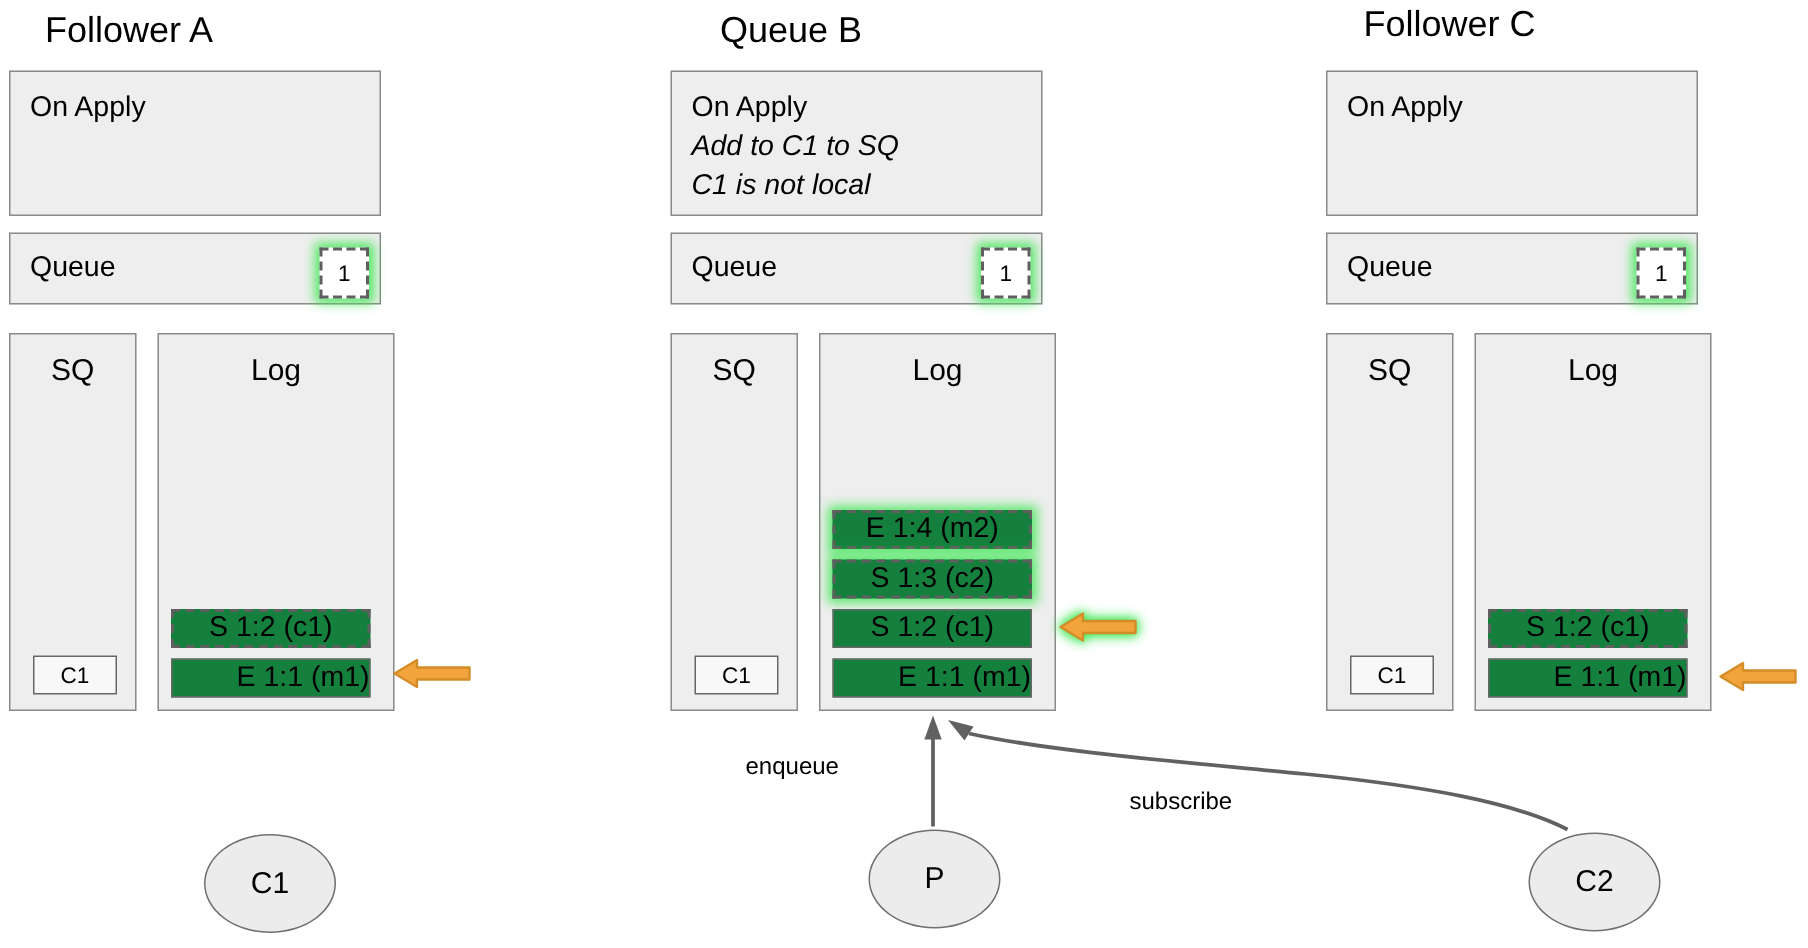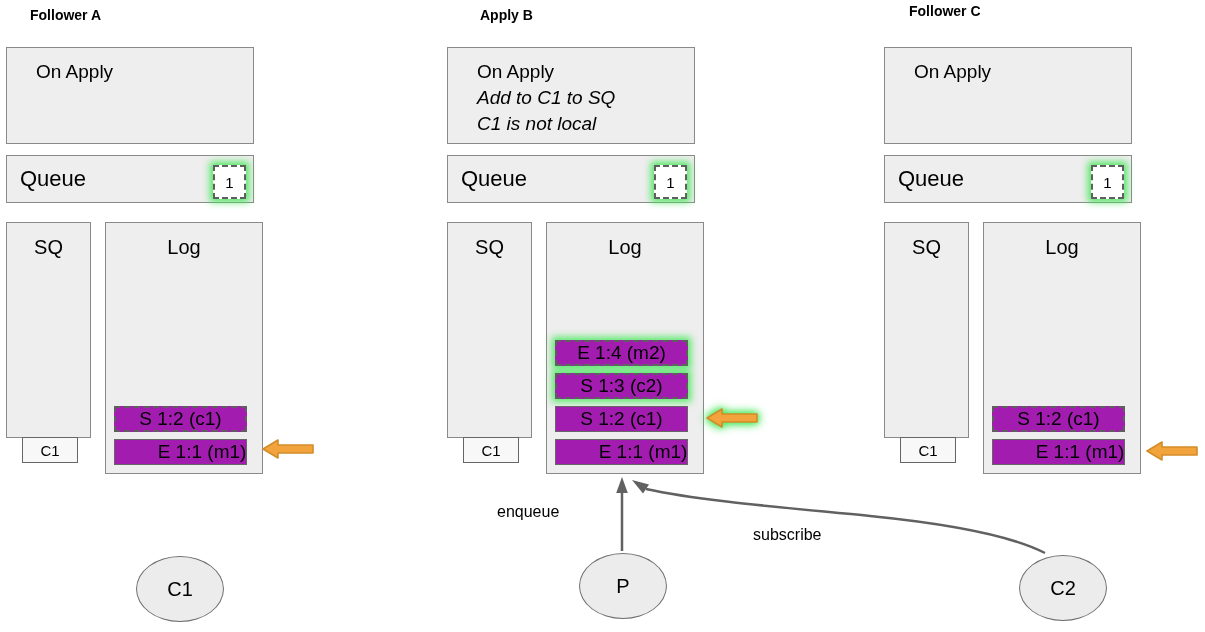--- a/index.html
+++ b/index.html
@@ -14,58 +14,58 @@
     background:#ffffff;
     overflow:hidden;
   }
   .node { position:absolute; top:0; width:250px; height:632px; }
   .node-a { left:6px; }
   .node-b { left:447px; }
   .node-c { left:884px; }
 
   .node-title {
     position:absolute; top:7px; left:24px;
-    font-size:14px; font-weight:700; white-space:nowrap;
+    font-size:24px; font-weight:400; white-space:nowrap;
   }
   .node-b .node-title { left:33px; }
   .node-c .node-title { top:3px; left:25px; }
 
   .box {
     position:absolute;
     background:#eeeeee;
     border:1.5px solid #8a8a8a;
   }
-  .on-apply { top:47px; left:0; width:248px; height:97px; padding:11px 29px; font-size:19px; line-height:26px; }
+  .on-apply { top:47px; left:0; width:248px; height:97px; padding:11px 13px; font-size:19px; line-height:26px; }
   .on-apply .note { font-style:italic; }
 
   .queue { top:155px; left:0; width:248px; height:48px; }
   .queue-label {
     position:absolute; left:13px; top:50%; transform:translateY(-50%);
-    font-size:22px;
+    font-size:19px;
   }
   .queue-badge {
     position:absolute; right:7px; top:9px;
     width:33px; height:34px;
     background:#ffffff;
     border:2px dashed #5f5f5f;
     display:flex; align-items:center; justify-content:center;
     font-size:15px;
     box-shadow:0 0 7px 3px rgba(62,232,83,0.9);
   }
 
-  .sq  { top:222px; left:0;  width:85px;  height:216px; }
+  .sq  { top:222px; left:0;  width:85px;  height:252px; }
   .log { top:222px; left:99px; width:158px; height:252px; }
   .box-head {
     position:absolute; top:13px; left:0; right:0;
     text-align:center; font-size:20px;
   }
 
   .entry {
     position:absolute; left:8px; width:133px; height:26px;
-    background:#a21caf;
+    background:#15803d;
     border:1.5px solid #666;
     display:flex; align-items:center; justify-content:center;
     font-size:19px; white-space:nowrap;
   }
   .entry.dashed { border:2px dashed #5f5f5f; }
   .entry.glow { box-shadow:0 0 7px 3px rgba(62,232,83,0.85); }
   .e-row0 { top:117px; }
   .e-row1 { top:150px; }
   .e-row2 { top:183px; }
   .e-row3 { top:216px;padding-left:43px; }
@@ -123,21 +123,21 @@
       <div class="sq-entry">C1</div>
     </div>
     <div class="box log">
       <div class="box-head">Log</div>
       <div class="entry dashed e-row2">S 1:2 (c1)</div>
       <div class="entry e-row3">E 1:1 (m1)</div>
     </div>
   </div>
 
   <div class="node node-b">
-    <div class="node-title">Apply B</div>
+    <div class="node-title">Queue B</div>
     <div class="box on-apply">
       <div>On Apply</div>
       <div class="note">Add to C1 to SQ</div>
       <div class="note">C1 is not local</div>
     </div>
     <div class="box queue">
       <div class="queue-label">Queue</div>
       <div class="queue-badge">1</div>
     </div>
     <div class="box sq">

